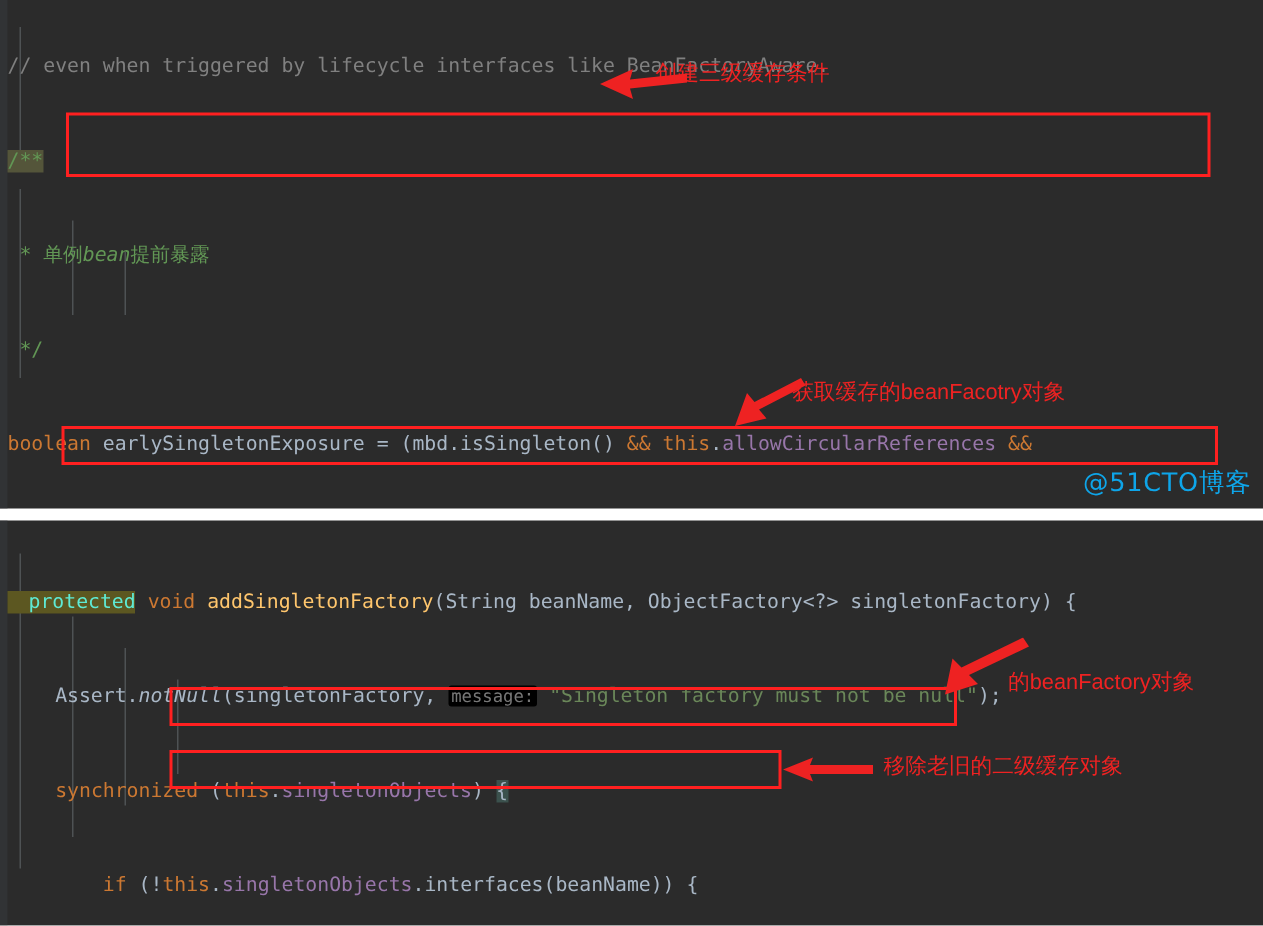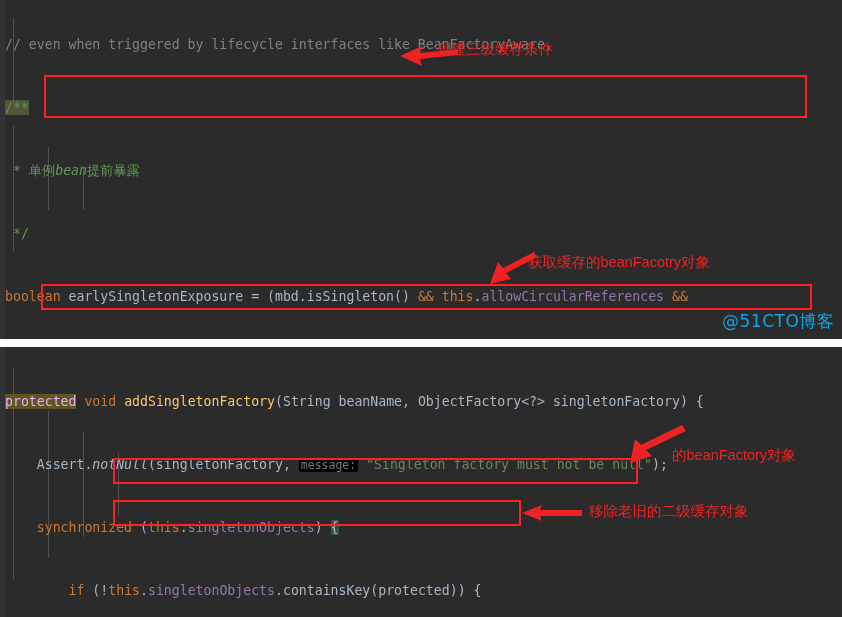--- a/index.html
+++ b/index.html
@@ -50,21 +50,21 @@
 
   
   .vguide {
     position: absolute;
     width: 1px;
     background: #4e5254;
   }
 
   
   .kw        { color: #cc7832; }
-  .kw-hl     { color: #f0abfc; background: #5c5721; }
+  .kw-hl     { color: #5eead4; background: #5c5721; padding-left: 14px; }
   .txt       { color: #a9b7c6; }
   .fld       { color: #9876aa; }
   .mth       { color: #ffc66d; }
   .str       { color: #6a8759; }
   .cmt       { color: #808080; }
   .doc       { color: #629755; }
   .doc-hl    { color: #629755; background: #54553a; }
   .doci      { color: #629755; font-style: italic; margin-top: 25px; }
   .hint      { color: #787878; background: #000000; border-radius:2px; padding:0 2px; font-size:11.5px;}
   .ital      { font-style: italic; }
@@ -151,21 +151,21 @@
 
     <div class="vguide" style="left:13px; top:22px; height:210px;"></div>
     <div class="vguide" style="left:48px; top:64px; height:147px;"></div>
     <div class="vguide" style="left:83px; top:85px; height:105px;"></div>
     <div class="vguide" style="left:118px; top:106px; height:63px;"></div>
 
     <div class="code" style="top:2px;">
       <div class="line"><span class="kw-hl">protected</span><span class="txt"> </span><span class="kw">void</span><span class="txt"> </span><span class="mth">addSingletonFactory</span><span class="txt">(String beanName, ObjectFactory&lt;?&gt; singletonFactory) {</span></div>
       <div class="line"><span class="txt">    Assert.</span><span class="ital txt">notNull</span><span class="txt">(singletonFactory, </span><span class="hint">message:</span><span class="str"> "Singleton factory must not be null"</span><span class="txt">);</span></div>
       <div class="line"><span class="txt">    </span><span class="kw">synchronized</span><span class="txt"> (</span><span class="kw">this</span><span class="txt">.</span><span class="fld">singletonObjects</span><span class="txt">) </span><span class="brc-hl">{</span></div>
-      <div class="line"><span class="txt">        </span><span class="kw">if</span><span class="txt"> (!</span><span class="kw">this</span><span class="txt">.</span><span class="fld">singletonObjects</span><span class="txt">.containsKey(protected)) {</span></div>
+      <div class="line"><span class="txt">        </span><span class="kw">if</span><span class="txt"> (!</span><span class="kw">this</span><span class="txt">.</span><span class="fld">singletonObjects</span><span class="txt">.interfaces(beanName)) {</span></div>
       
       
       
       
       
       
       
       
     </div>
 

